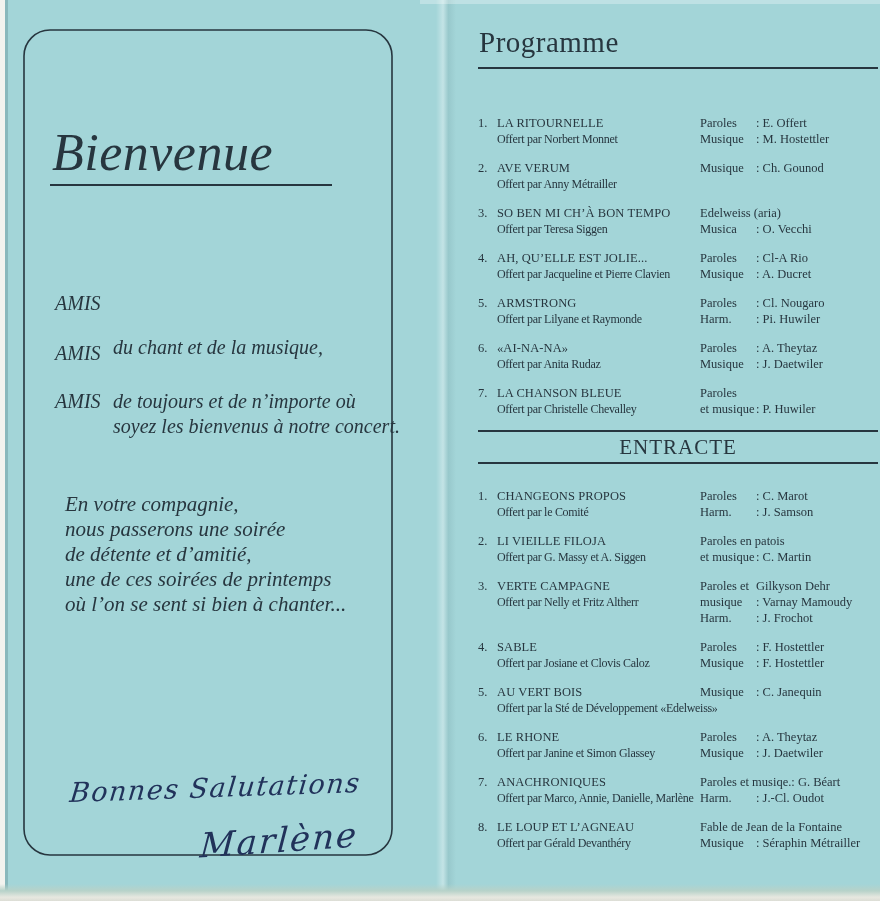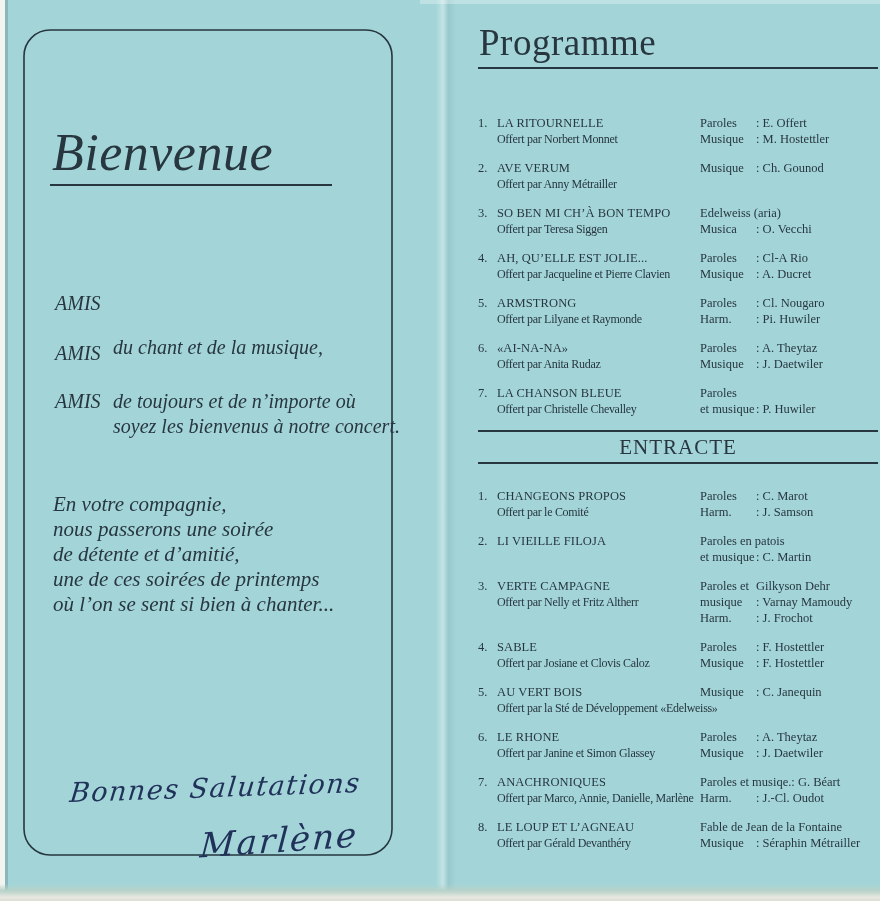--- a/index.html
+++ b/index.html
@@ -19,39 +19,39 @@
   }
   .bienvenue-rule { position:absolute; left:50px; top:184px; width:282px; height:2px; background:var(--ink, #27363f); }
 
   .amis-row { position:absolute; left:55px; width:350px; display:flex; font-style:italic; font-size:20px; line-height:25px; }
   .amis-row-0 { top:291px; }
   .amis-row-1 { top:341px; }
   .amis-row-2 { top:389px; }
   .amis-label { width:58px; flex:none; }
   .amis-text  { white-space:nowrap;margin-top:44px; }
 
-  .poem { position:absolute; left:53px; top:492px; font-style:italic; font-size:21px; line-height:25px; }
+  .poem { position:absolute; left:65px; top:492px; font-style:italic; font-size:21px; line-height:25px; }
   .poem div { white-space:nowrap; }
 
   .sig1 {
     position:absolute; left:70px; top:772px;
     font-family:"DejaVu Serif", serif; font-style:italic; font-size:27px; letter-spacing:1.5px;
     color: var(--handwriting, #21325a);
     transform: rotate(-2deg) skewX(-8deg);
   }
   .sig2 {
     position:absolute; left:200px; top:820px;
     font-family:"DejaVu Serif", serif; font-style:italic; font-size:34px; letter-spacing:2px;
     color: var(--handwriting, #21325a);
     transform: rotate(-4deg) skewX(-8deg);
   }
 
   
   .right-panel { position:absolute; left:478px; top:0; width:400px; }
-  .prog-header { font-size:37px; line-height:33px; margin:26px 0 0 1px; letter-spacing:0.5px; }
+  .prog-header { font-size:29px; line-height:33px; margin:26px 0 0 1px; letter-spacing:0.5px; }
   .header-rule { height:2px; background:var(--ink, #27363f); margin-top:8px; }
 
   .list  { margin-top:46px; }
   .list2 { margin-top:24px; }
 
   .item { display:flex; margin-bottom:13px; font-size:12.5px; line-height:16px; }
   .item-left { width:222px; flex:none; }
   .title-row { display:flex; }
   .num { width:19px; flex:none; }
   .title { white-space:nowrap; letter-spacing:0.1px; }
@@ -284,20 +284,21 @@
             </div>
         </div>
       </div>
 
       <div class="item">
         <div class="item-left">
           <div class="title-row">
             <span class="num">2.</span>
             <span class="title">LI VIEILLE FILOJA</span>
           </div>
+          <div class="offert">Offert par G. Massy et A. Siggen</div>
         </div>
         <div class="item-right">
           <div class="credit">
               <span class="clabel">Paroles en patois</span>
               <span class="cvalue"></span>
             </div>
           <div class="credit">
               <span class="clabel">et musique</span>
               <span class="cvalue">: C. Martin</span>
             </div>

